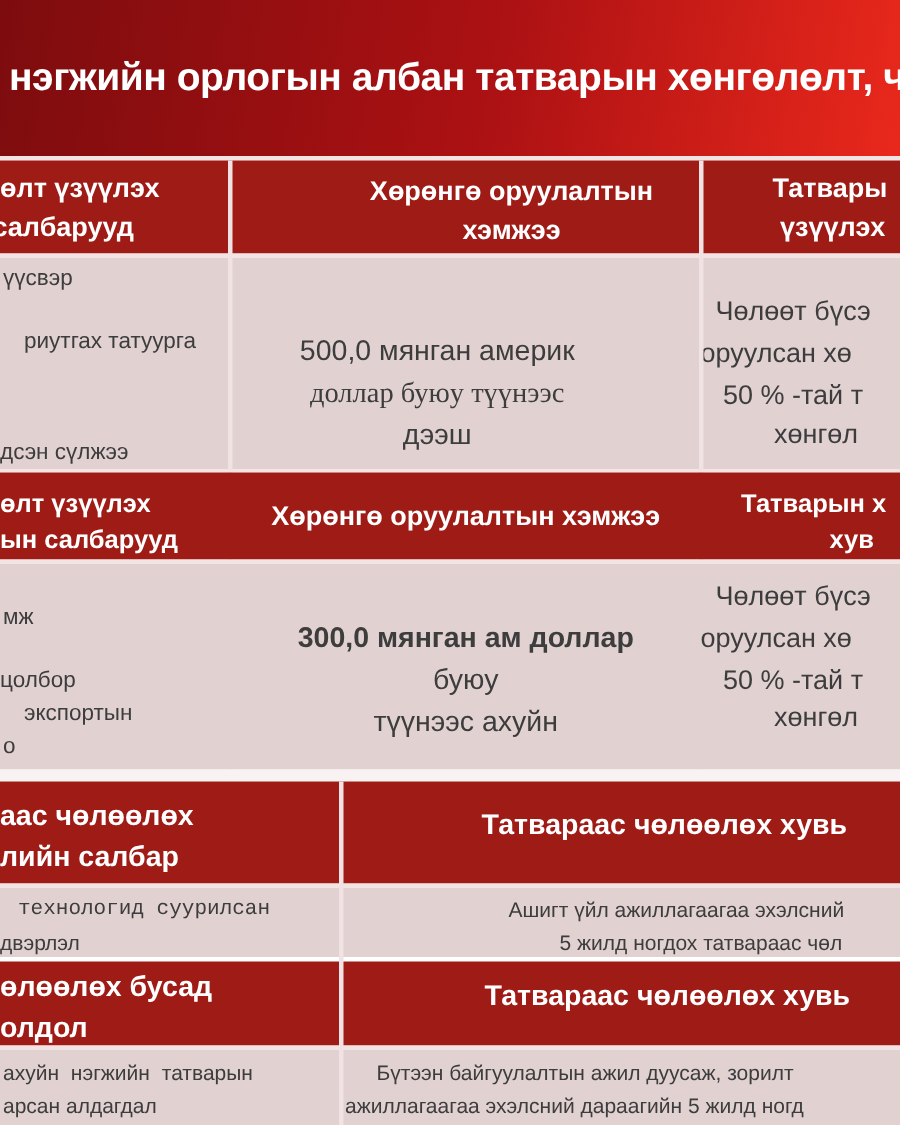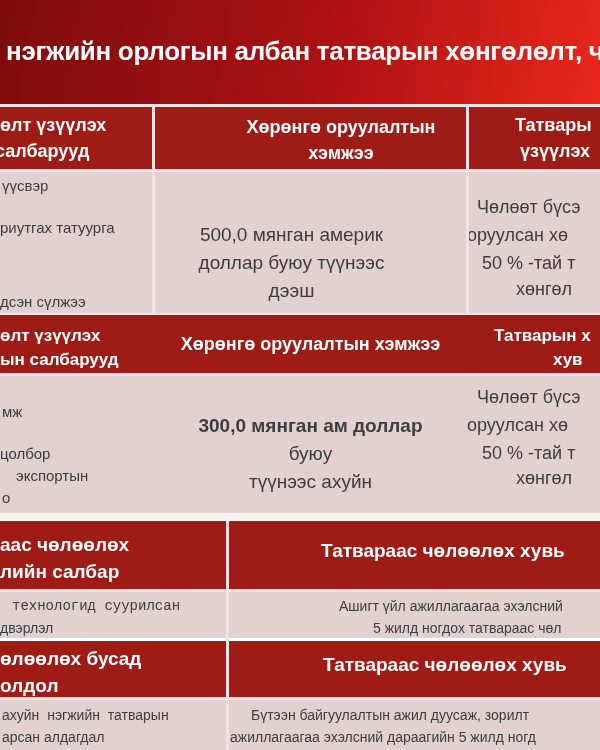--- a/index.html
+++ b/index.html
@@ -43,25 +43,25 @@
   <div class="cblock" style="left:155px;top:114px;width:318px;line-height:26px;margin-left:27px;">
     <div class="hd f18" style="position:static;">Хөрөнгө оруулалтын</div>
     <div class="hd f18" style="position:static;">хэмжээ</div>
   </div>
   <span class="hd f18" style="left:515px;top:115px;">Татвары</span>
   <span class="hd f18" style="left:520px;top:141px;">үзүүлэх</span>
 
   <div class="sep" style="top:169px;height:3px;"></div>
   <div class="bdrow" style="top:172px;height:141px;"></div>
   <span class="bd f15" style="left:2px;top:177px;">үүсвэр</span>
-  <span class="bd f15" style="left:0;top:219px;">риутгах татуурга</span>
+  <span class="bd f15" style="left:0;top:219px;padding-left:16px;">риутгах татуурга</span>
   <span class="bd f15" style="left:0;top:293px;">дсэн сүлжээ</span>
   <div class="cblock" style="left:155px;top:221px;width:273px;line-height:28px;">
     <div class="bd f19" style="position:static;">500,0 мянган америк</div>
-    <div class="bd f19" style="position:static;">доллар буюу түүнээс</div>
+    <div class="bd f19" style="position:static;font-family:Liberation Serif, serif;">доллар буюу түүнээс</div>
     <div class="bd f19" style="position:static;">дээш</div>
   </div>
   <span class="bd f18" style="left:477px;top:197px;">Чөлөөт бүсэ</span>
   <span class="bd f18" style="left:467px;top:225px;">оруулсан хө</span>
   <span class="bd f18" style="left:482px;top:253px;">50 % -тай т</span>
   <span class="bd f18" style="left:516px;top:279px;">хөнгөл</span>
 
   <div class="vdiv" style="left:152px;top:107px;height:406px;"></div>
   <div class="vdiv" style="left:466px;top:107px;height:406px;"></div>
 

